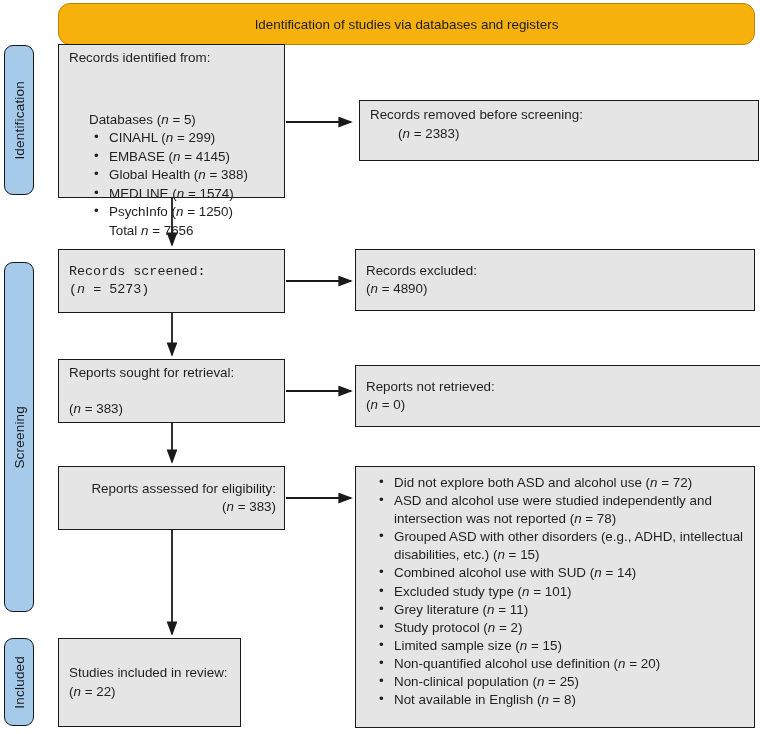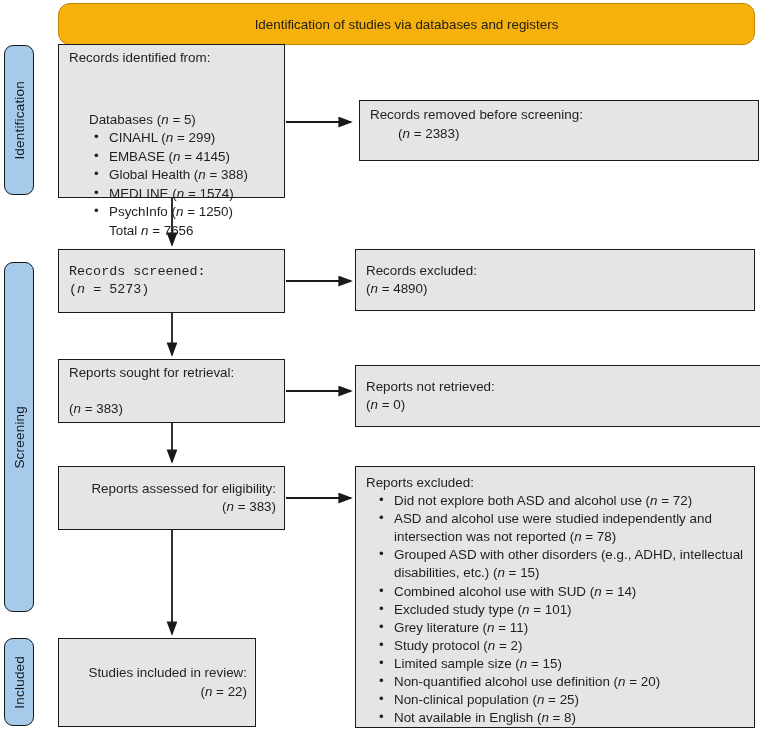--- a/index.html
+++ b/index.html
@@ -35,21 +35,21 @@
   .box {
     position: absolute; background: #e5e5e5; border: 1.7px solid #1A1A1A;
     font-size: 13.4px; line-height: 1.38; z-index: 1; padding: 4px 8px 4px 10px;
   }
   .box.center2 { display: flex; flex-direction: column; justify-content: center; }
 
   #box-identified { left: 58px; top: 44px;  width: 227px; height: 154px; }
   #box-screened   { left: 58px; top: 249px; width: 227px; height: 64px; font-family: Liberation Mono, monospace; }
   #box-sought     { left: 58px; top: 359px; width: 227px; height: 64px; justify-content: space-between; }
   #box-assessed   { left: 58px; top: 466px; width: 227px; height: 64px; text-align: right; }
-  #box-included   { left: 58px; top: 638px; width: 198px; height: 89px; text-align: right; }
+  #box-included   { left: 58px; top: 638px; width: 183px; height: 89px; }
 
   #box-removed          { left: 359px; top: 92px;  width: 400px; height: 61px; padding-top: 5px; margin-top: 8px; }
   #box-rec-excluded     { left: 355px; top: 249px; width: 400px; height: 62px; }
   #box-not-retrieved    { left: 355px; top: 359px; width: 476px; height: 62px; margin-top: 6px; }
   #box-rep-excluded     { left: 355px; top: 466px; width: 400px; height: 262px; padding-top: 7px; line-height: 1.35; }
 
   .indent1 { margin-left: 20px; margin-top: 43px; }
   .indent2 { margin-left: 40px; }
   .indent3 { margin-left: 28px; }
 
@@ -135,21 +135,20 @@
     <p class="nfmt">Reports not retrieved:</p>
     <p class="nfmt">(<i>n</i> = 0)</p>
   </div>
 
   <div class="box center2" id="box-assessed">
     <p class="nfmt">Reports assessed for eligibility:</p>
     <p class="nfmt">(<i>n</i> = 383)</p>
   </div>
 
   <div class="box" id="box-rep-excluded">
-    <p class="nfmt">Reports excluded:</p>
     <ul class="bullets">
       <li class="nfmt">Did not explore both ASD and alcohol use (<i>n</i> = 72)</li>
       <li class="nfmt">ASD and alcohol use were studied independently and intersection was not reported (<i>n</i> = 78)</li>
       <li class="nfmt">Grouped ASD with other disorders (e.g., ADHD, intellectual disabilities, etc.) (<i>n</i> = 15)</li>
       <li class="nfmt">Combined alcohol use with SUD (<i>n</i> = 14)</li>
       <li class="nfmt">Excluded study type (<i>n</i> = 101)</li>
       <li class="nfmt">Grey literature (<i>n</i> = 11)</li>
       <li class="nfmt">Study protocol (<i>n</i> = 2)</li>
       <li class="nfmt">Limited sample size (<i>n</i> = 15)</li>
       <li class="nfmt">Non-quantified alcohol use definition (<i>n</i> = 20)</li>

